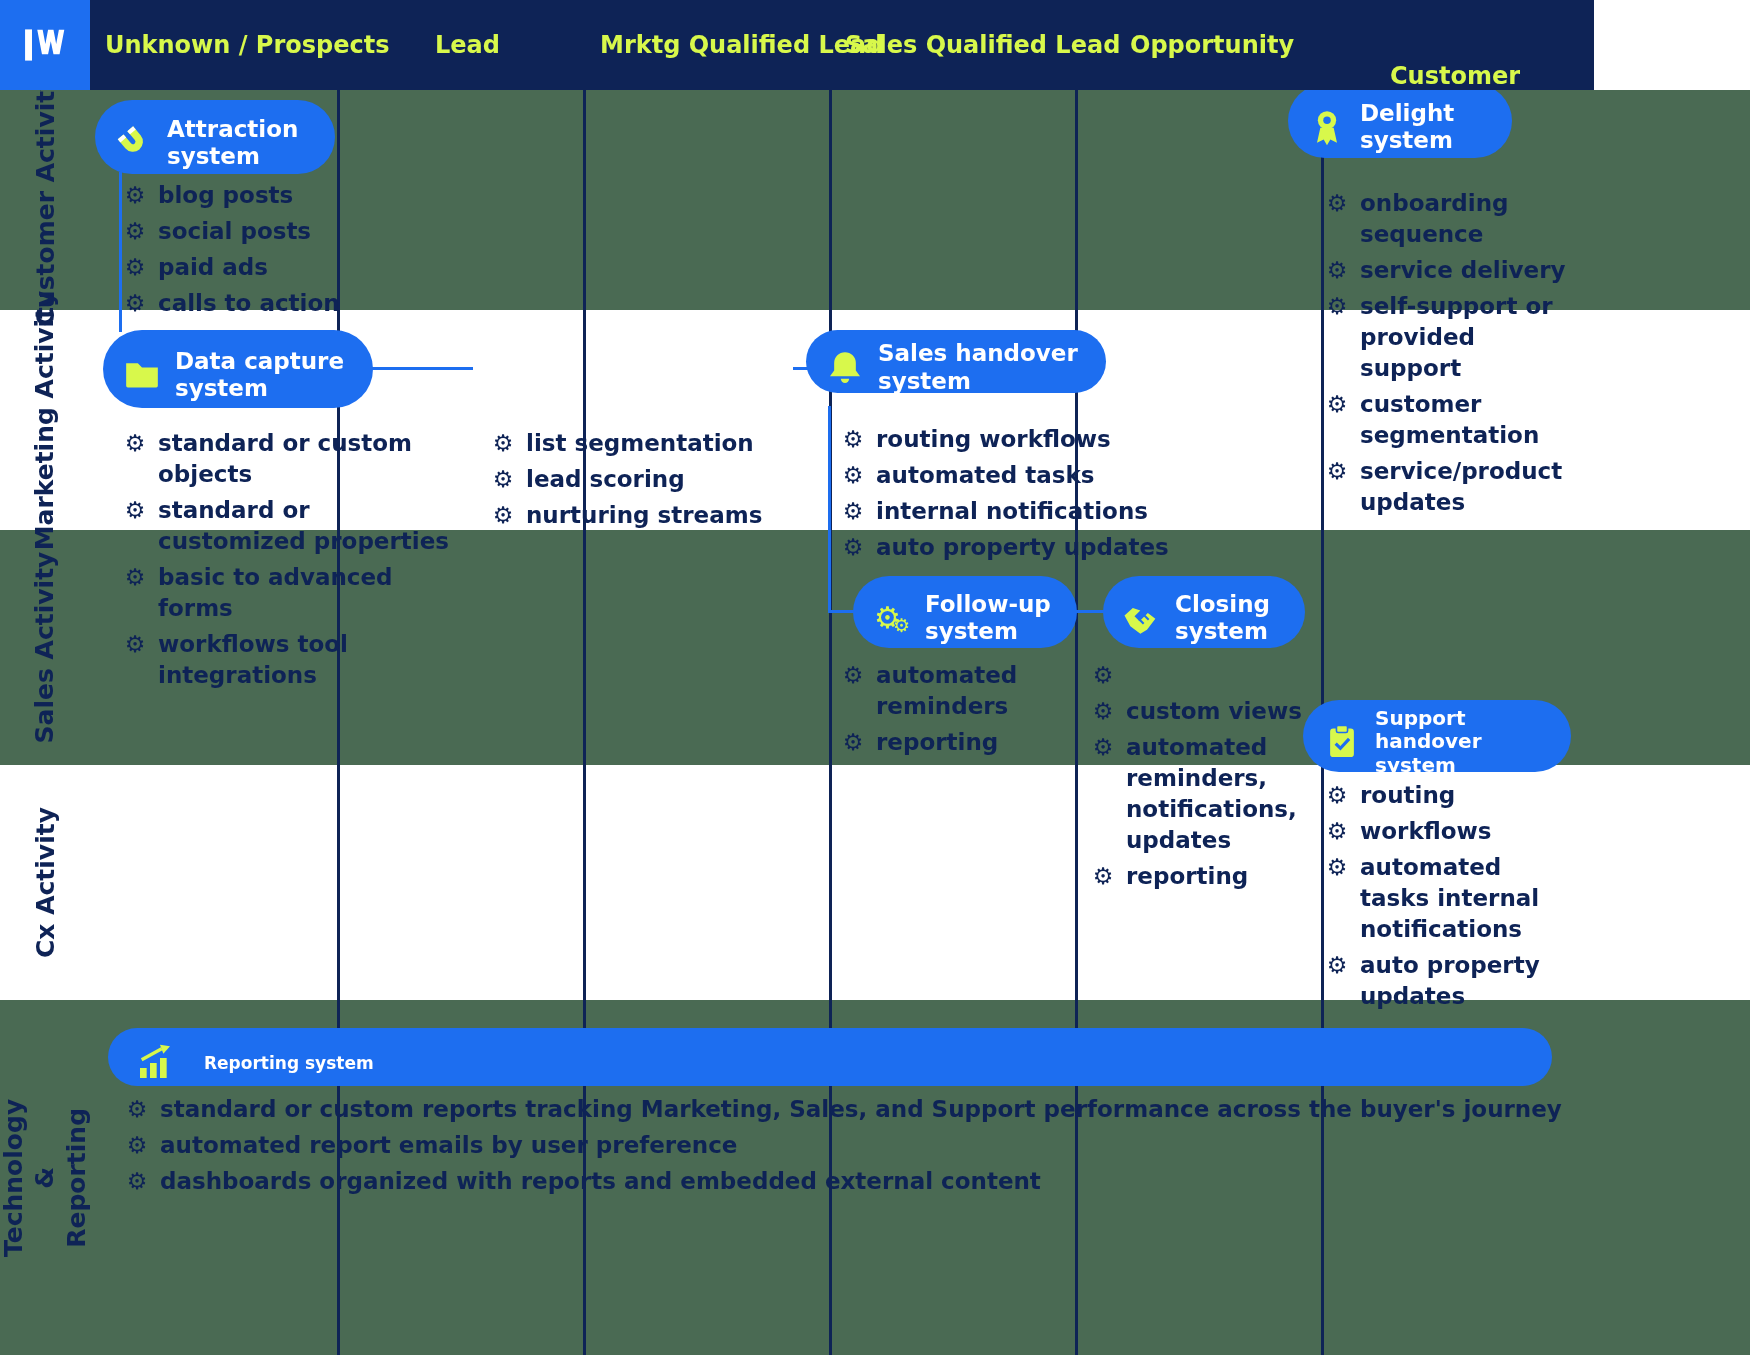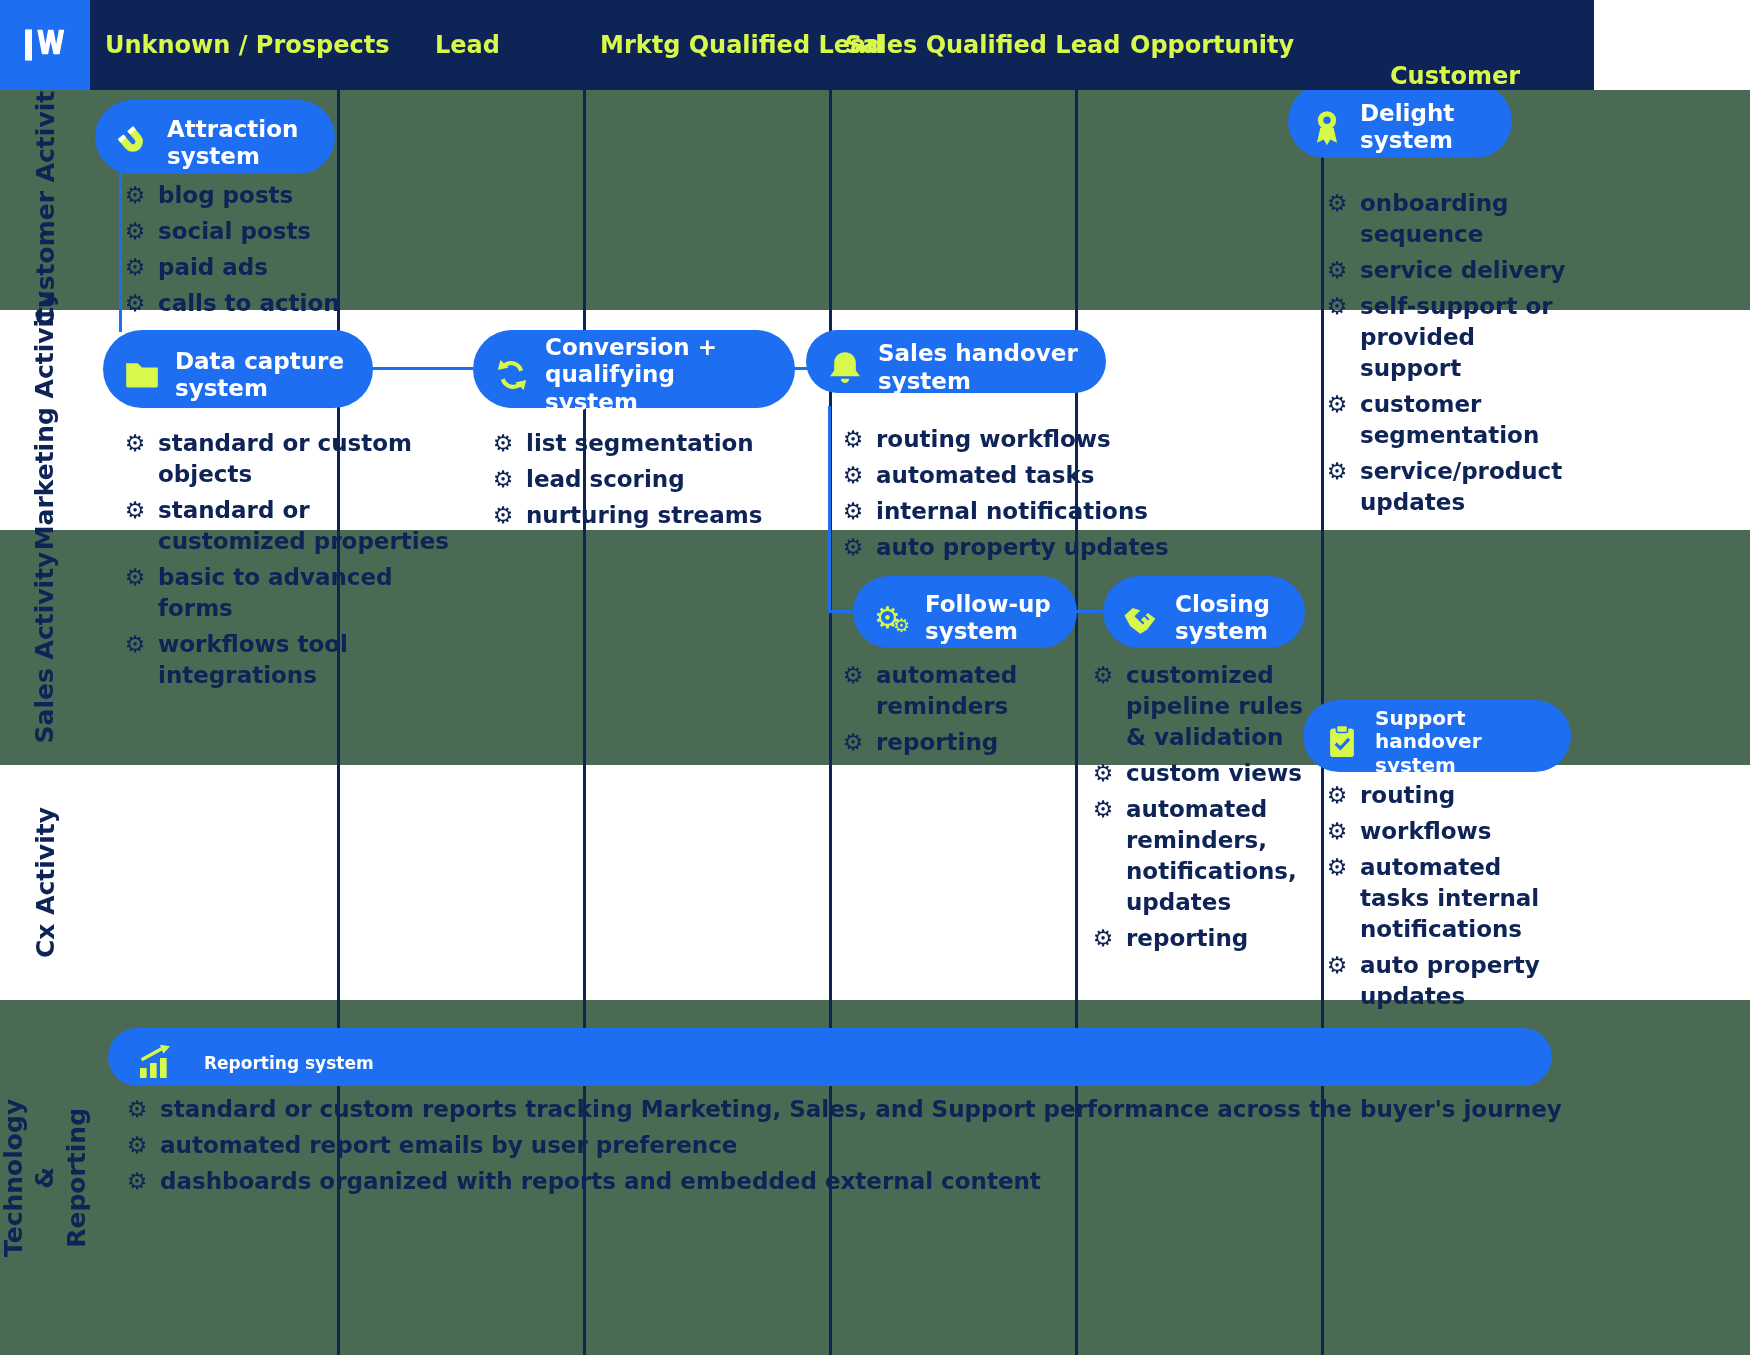--- a/index.html
+++ b/index.html
@@ -223,21 +223,20 @@
       </div>
     <div class="bi">
         <span class="gear">⚙</span>
         <span>reporting</span>
       </div>
   </div>
 
   <div class="blist" id="l-closing">
     <div class="bi">
         <span class="gear">⚙</span>
-        <span>customized pipeline rules &amp; validation</span>
       </div>
     <div class="bi">
         <span class="gear">⚙</span>
         <span>custom views</span>
       </div>
     <div class="bi">
         <span class="gear">⚙</span>
         <span>automated reminders, notifications, updates</span>
       </div>
     <div class="bi">
@@ -306,31 +305,20 @@
 
   <div class="pill" id="p-datacapture">
     <span class="ic">
       <svg viewBox="0 0 48 48" width="40" height="40">
           <path d="M5 10h14l5 5h19v22a2 2 0 0 1-2 2H7a2 2 0 0 1-2-2Z" fill="#d8f84b"></path>
         </svg>
     </span>
     <span>Data capture system</span>
   </div>
 
-  <div class="pill" id="p-conversion">
-    <span class="ic">
-      <svg viewBox="0 0 48 48" width="40" height="40" fill="none">
-          <path d="M35 19a13 13 0 0 0-21-6" stroke="#d8f84b" stroke-width="5"></path>
-          <polygon points="10,6 20,15 7,18" fill="#d8f84b"></polygon>
-          <path d="M13 29a13 13 0 0 0 21 6" stroke="#d8f84b" stroke-width="5"></path>
-          <polygon points="38,42 28,33 41,30" fill="#d8f84b"></polygon>
-        </svg>
-    </span>
-    <span>Conversion + qualifying system</span>
-  </div>
 
   <div class="pill" id="p-saleshandover">
     <span class="ic">
       <svg viewBox="0 0 48 48" width="40" height="40">
           <path d="M24 5a13 13 0 0 1 13 13v9l5 7H6l5-7v-9A13 13 0 0 1 24 5Z" fill="#d8f84b"></path>
           <path d="M19 37a5 5 0 0 0 10 0Z" fill="#d8f84b"></path>
         </svg>
     </span>
     <span>Sales handover system</span>
   </div>

